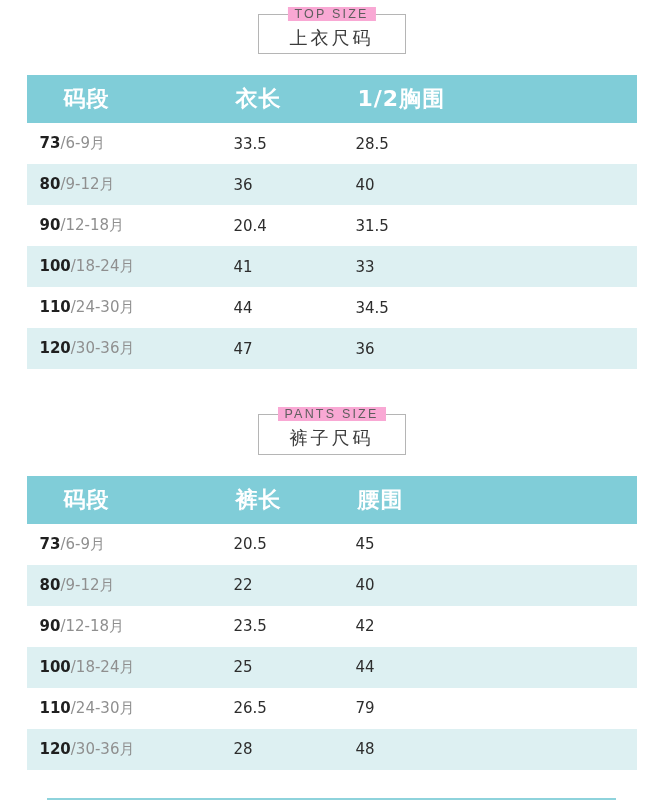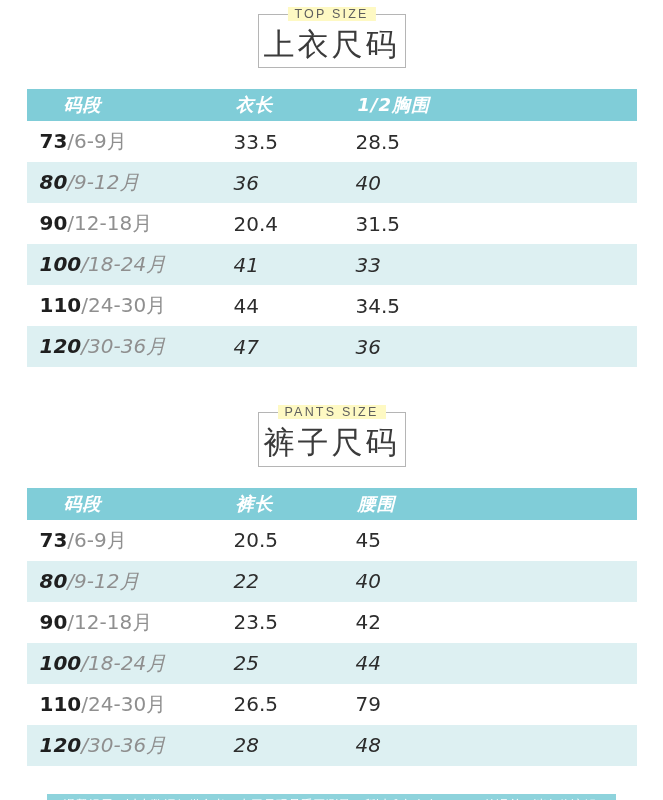--- a/index.html
+++ b/index.html
@@ -30,30 +30,30 @@
     box-sizing: border-box;
     border: 1px solid #b5b5b5;
     padding: 13px 0 6px 0;
     text-align: center;
   }
   .title-en {
     position: absolute;
     top: -8px;
     left: 50%;
     transform: translateX(-50%);
-    background: #fef9c3;
+    background: #f9a8d4;
     padding: 0 7px;
     font-size: 12.5px;
     letter-spacing: 2.2px;
     color: #5e5e5e;
     white-space: nowrap;
     font-family: "Liberation Sans", "DejaVu Sans", sans-serif;
   }
   .title-cn {
-    font-size: 31px;
+    font-size: 18px;
     letter-spacing: 3px;
     color: #3b3b3b;
     line-height: 1.08;
     font-family: "DejaVu Sans", "Liberation Sans", sans-serif;
     white-space: nowrap;
   }
 
   
   .size-table {
     width: 569px;
@@ -65,40 +65,38 @@
   .size-table td {
     padding: 0;
     border: none;
     text-align: left;
     vertical-align: middle;
   }
   .size-table thead tr {
     background: #80cdd8;
   }
   .size-table thead th {
-    height: 32px;
+    height: 48px;
     color: #ffffff;
-    font-size: 18px;
+    font-size: 22px;
     font-weight: bold;
     letter-spacing: 1px;
     font-family: "DejaVu Sans", "Liberation Sans", sans-serif;
-    font-style: italic;
   }
   .size-table tbody tr {
     height: 41px;
   }
   .size-table tbody tr.tint {
     background: #ddf0f2;
-    font-style: italic;
   }
   .size-table tbody tr.plain {
     background: #ffffff;
   }
   .size-table tbody td {
-    font-size: 20px;
+    font-size: 15px;
     color: #2d2d2d;
     font-family: "DejaVu Sans", "Liberation Sans", sans-serif;
   }
   .col-size  { width: 170px; padding-left: 13px !important; }
   .col-v1    { width: 120px; }
   .col-v2    { width: 279px; }
 
   .th-size { padding-left: 37px !important; }
   .th-v1   { padding-left: 2px !important; }
   .th-v2   { padding-left: 2px !important; }

